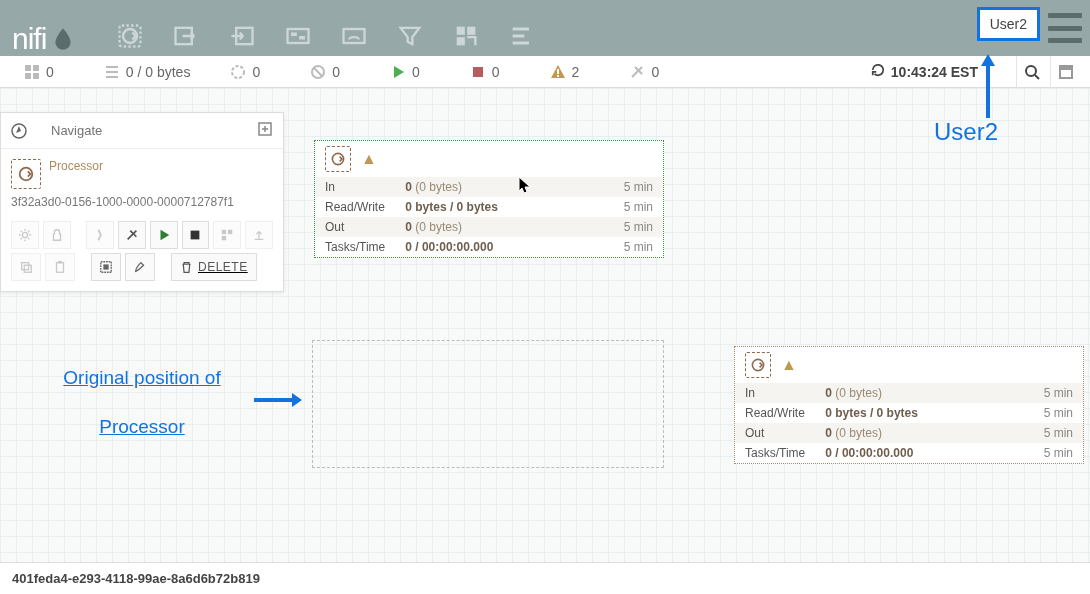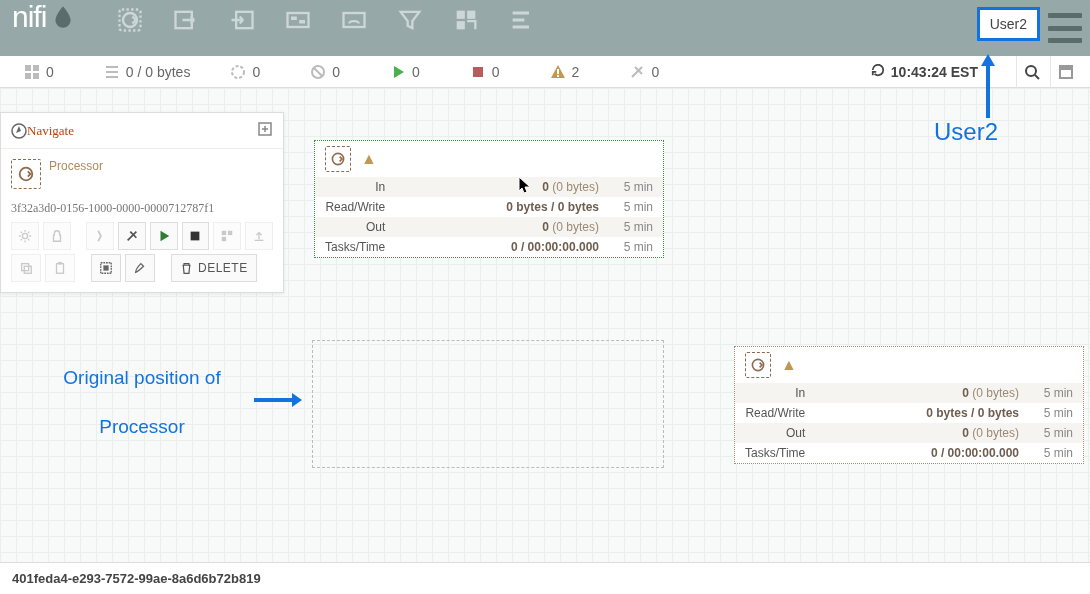--- a/index.html
+++ b/index.html
@@ -9,21 +9,21 @@
     height: 594px;
     overflow: hidden;
     background: #fff;
     position: relative;
   }
   
   .header {
     height: 56px;
     background: #97a8a8;
     display: flex;
-    align-items: flex-start;
+    align-items: flex-end;
     padding: 0 8px;
     position: relative;
   }
   .logo {
     color: #fff;
     font-size: 30px;
     font-weight: 300;
     letter-spacing: -1px;
     margin: 0 6px 0 4px;
     display: flex;
@@ -98,39 +98,38 @@
     position: absolute;
     left: 0; top: 24px;
     width: 284px;
     background: #fff;
     border: 1px solid #ddd;
     box-shadow: 0 1px 4px rgba(0,0,0,0.08);
     font-size: 13px;
   }
   .pal-head {
     height: 36px;
-    display:flex; align-items:center; gap:0;
+    display:flex; align-items:center; gap:24px;
     padding: 0 10px;
     border-bottom: 1px solid #eee;
-    color: #c2410c;
-    font-family: Liberation Serif, serif;
+    color: #737373;
   }
   .pal-head .pal-toggle { margin-left:auto; }
   .pal-head svg { width:16px; height:16px; }
   .pal-operate { border-bottom:none; }
   .operate-body { padding: 10px; }
   .op-top { display:flex; gap:8px; align-items:flex-start; }
   .op-type-icon {
     width:30px; height:30px; border:1px dashed #8e6b4e; border-radius:2px;
     display:flex; align-items:center; justify-content:center; color:#8e6b4e;
   }
   .op-title { font-size:14px; color:#444; white-space:nowrap; overflow:hidden; text-overflow:ellipsis; max-width: 215px; font-weight:600;}
   .op-sub { font-size:12px; color:#b08a60; }
-  .op-uuid { font-size:12px; color:#777; margin-top:12px;font-family:Liberation Serif, serif; }
-  .op-btn-rows { margin-top:6px; display:flex; flex-direction:column; gap:4px; }
+  .op-uuid { font-size:12px; color:#777; margin-top:6px; }
+  .op-btn-rows { margin-top:12px; display:flex; flex-direction:column; gap:4px;text-decoration:underline; }
   .op-row { display:flex; gap:4px; }
   .op-btn {
     width:30px; height:28px; border:1px solid #ddd; background:#fafafa;
     display:flex; align-items:center; justify-content:center; color:#888;
     font-size:14px;
   }
   .op-btn.dis { opacity:0.45; }
   .op-btn.play { color:#2e7d32; }
   .op-btn.stop { color:#333; }
   .op-delete {
@@ -150,40 +149,41 @@
   .proc.brown { border:1.5px dotted #a98a6b; }
   .proc-head { height:36px; display:flex; align-items:center; gap:10px; padding:0 10px; }
   .proc-head .ptype {
     width:26px; height:26px; border:1px dashed #8e6b4e; border-radius:2px;
     display:flex; align-items:center; justify-content:center; color:#8e6b4e;
   }
   .proc-head .pwarn { color:#c09853; font-size:16px; }
 
   .proc-table { width:100%; border-collapse:collapse; }
   .proc-table tr.odd td { background:#f6f4f0; }
-  .proc-table td { padding:3px 10px; color:#6e5e4e;text-align:right; }
+  .proc-table td { padding:3px 10px; color:#6e5e4e; }
   .proc-table td.lab { width:76px; color:#555; }
   .proc-table td.val { font-weight:700;margin-top:12px; }
   .proc-table td.val .sub { font-weight:400; color:#9a8974; }
   .proc-table td.time { text-align:right; width:54px; color:#888; }
 
   
   .ghost {
     position:absolute;
     border:1.5px dashed #bbb;
     border-radius:1px;
   }
 
   
   .anno-text {
     position:absolute;
     color:#1273de;
     font-size:19px;
     text-align:center;
     line-height:1.3;
+    text-decoration:underline;
   }
   .anno-arrow { position:absolute; }
   .anno-label2 {
     position:absolute; color:#1273de; font-size:24px;
   }
 
   
   .cursor {
     position:absolute;
     font-size:18px; color:#000;
@@ -576,14 +576,14 @@
 
   <div class="cursor" style="left:520px; top:90px">
     <svg width="14" height="18" viewBox="0 0 14 18">
         <path d="M1 1l0 14 3-3 2 5 3-1-2-5 5 0z" fill="#000" stroke="#fff" stroke-width="1"></path>
       </svg>
   </div>
 
 </div>
 
 <div class="footer">
-  <span>401feda4-e293-7572-99ae-8a6d6b72b819</span>
+  <span>401feda4-e293-4118-99ae-8a6d6b72b819</span>
 </div>
 
 </body></html>

